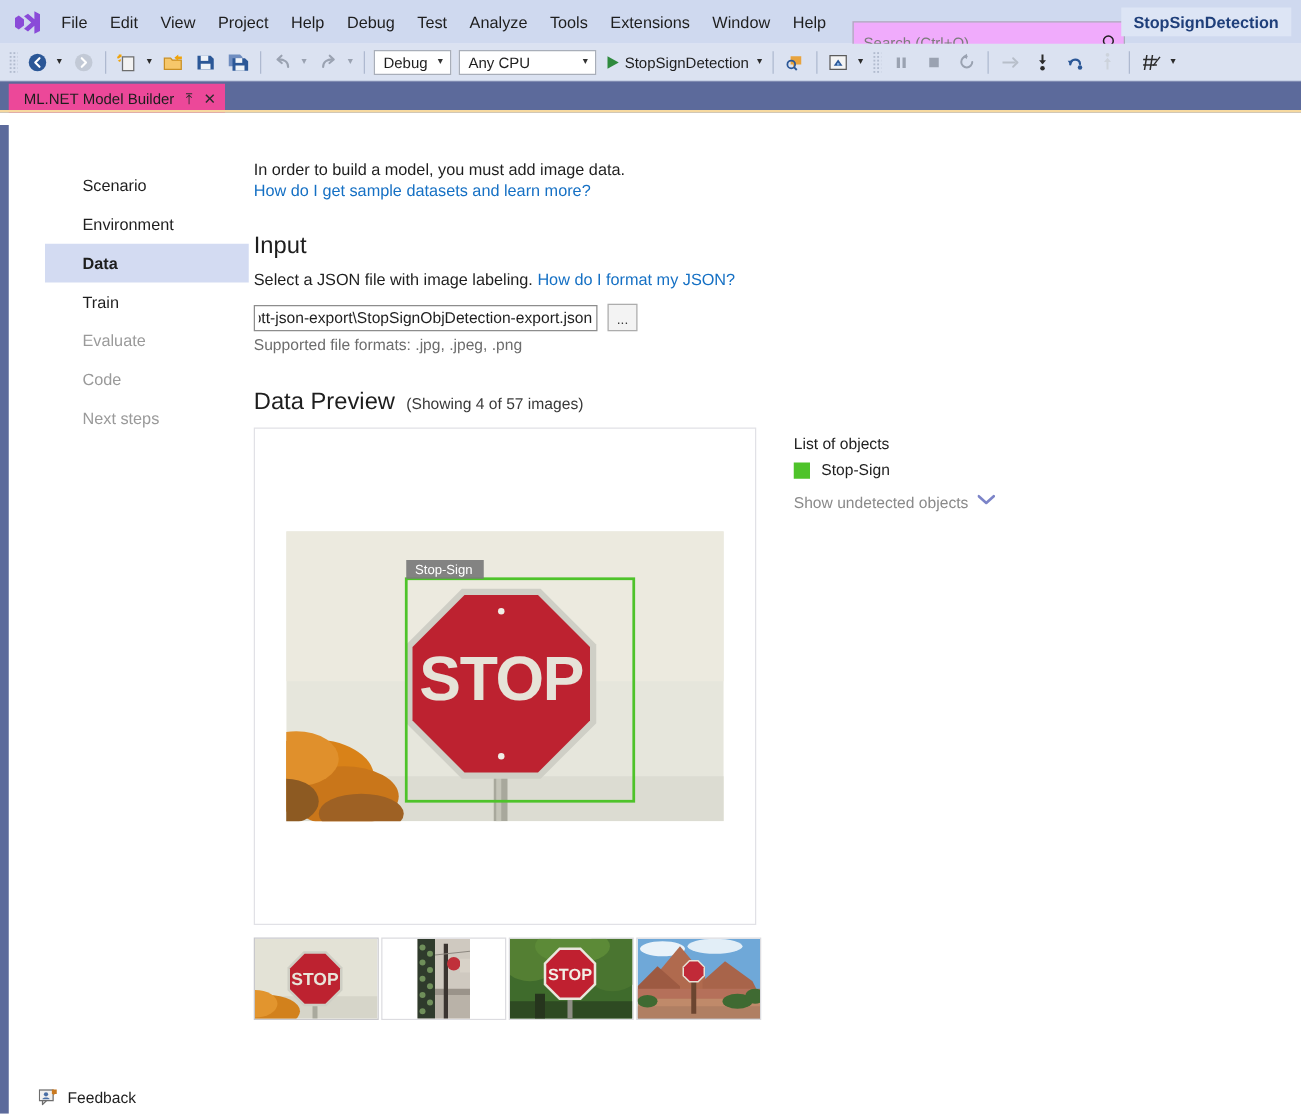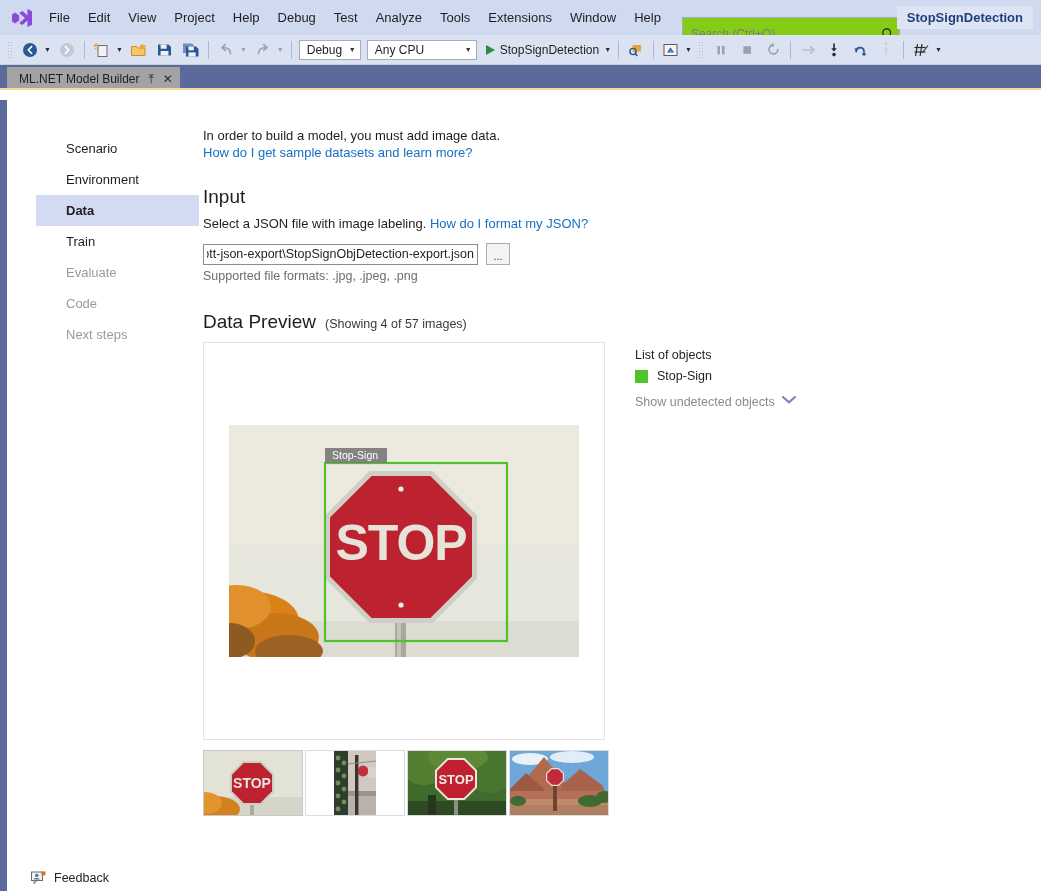--- a/index.html
+++ b/index.html
@@ -46,21 +46,21 @@
     font-size: 13px;
     color: #1e1e1e;
     cursor: default;
     white-space: nowrap;
   }
 
   .search-box {
     margin-left: 12px;
     width: 218px;
     height: 33px;
-    background: #84cc16;
+    background: #f0abfc;
     border: 1px solid #a8aeb9;
     display: flex;
     align-items: center;
     padding: 0 4px 0 6px;
     box-sizing: border-box;
     margin-top: 32px;
   }
   .search-box input {
     border: none;
     outline: none;
@@ -158,21 +158,21 @@
   
   .tabwell {
     height: 25px;
     background: #5c6a9b;
     display: flex;
     align-items: flex-end;
     position: relative;
   }
   .doc-tab {
     height: 23px;
-    background: #a3a3a3;
+    background: #ec4899;
     display: flex;
     align-items: center;
     padding: 0 7px 0 12px;
     gap: 9px;
     font-size: 12px;
     color: #1e1e1e;
     cursor: default;
     margin-left: 7px;
     box-sizing: border-box;
   }

